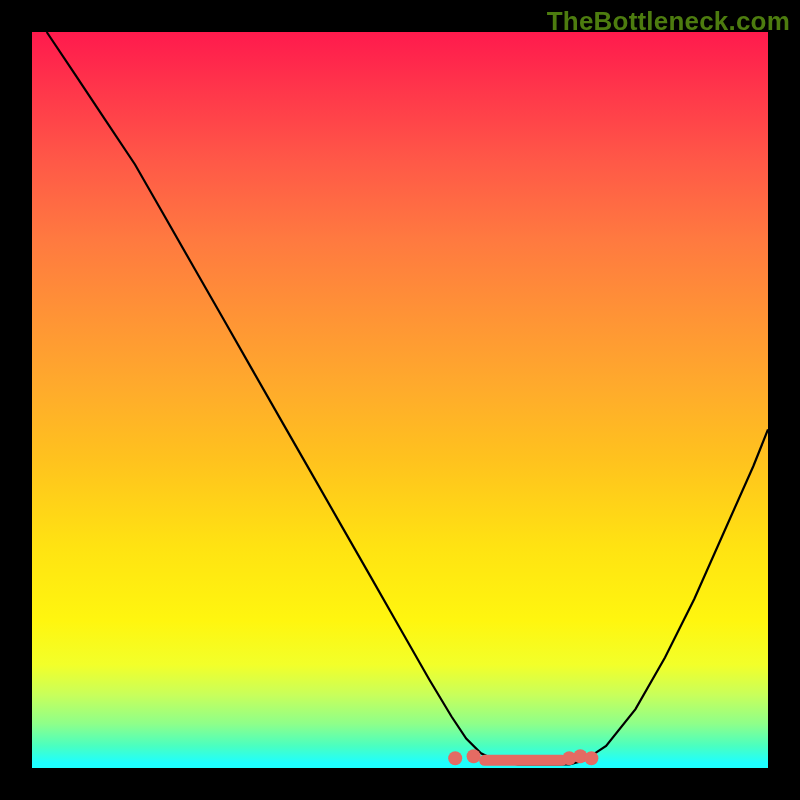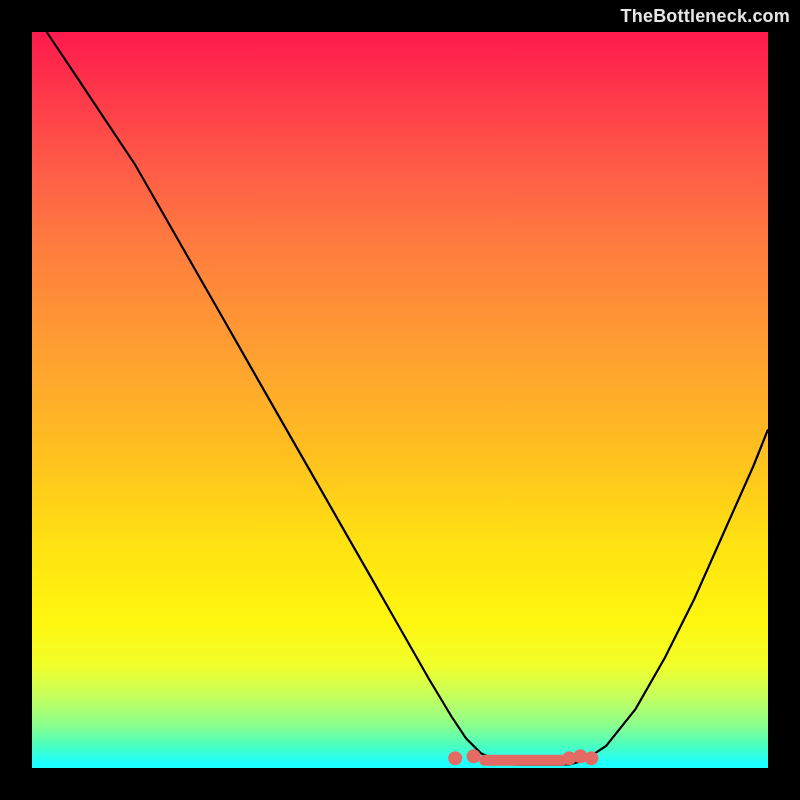--- a/index.html
+++ b/index.html
@@ -40,22 +40,22 @@
       #8eff8a 94%,
       #4affc0 97%,
       #1effff 99.3%,
       #1effff 100%
     );
   }
   .watermark {
     position: absolute;
     top: 6px;
     right: 10px;
-    color: #e5e5e5;
-    font-size: 18px;
+    color: #4d7c0f;
+    font-size: 26px;
     font-weight: 600;
     letter-spacing: 0.2px;
     user-select: none;
   }
   svg.curve {
     position: absolute;
     left: 0;
     top: 0;
     width: 736px;
     height: 736px;

